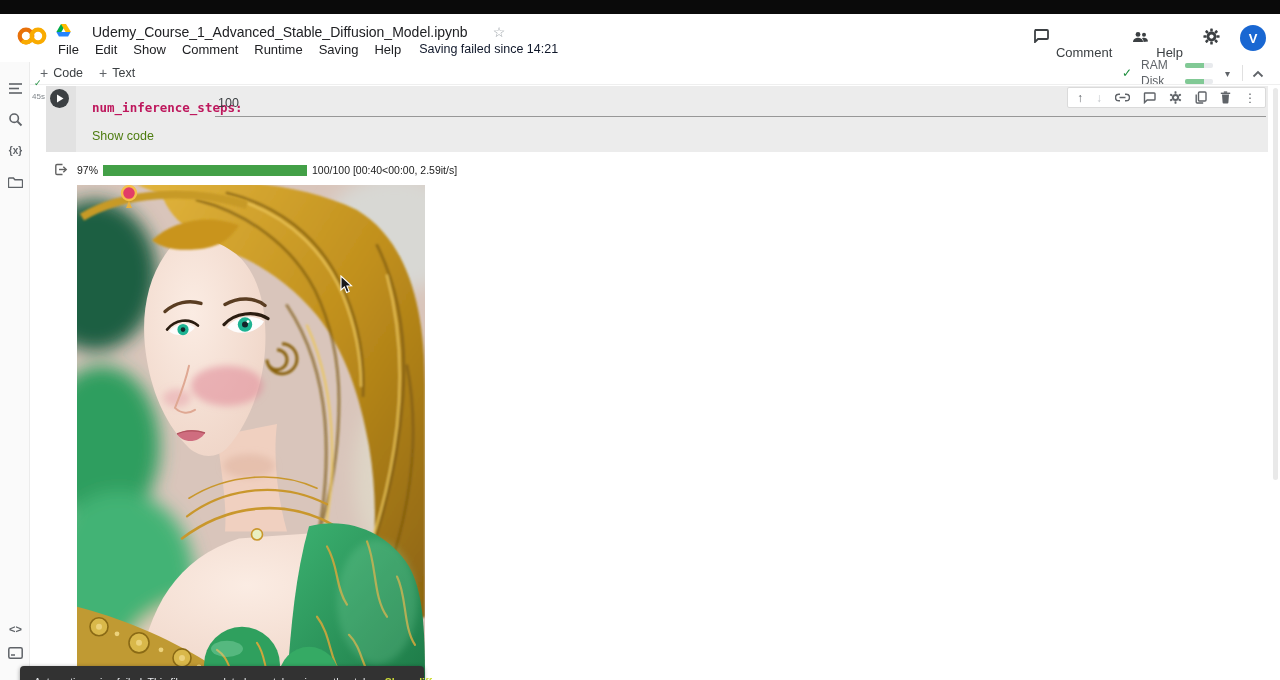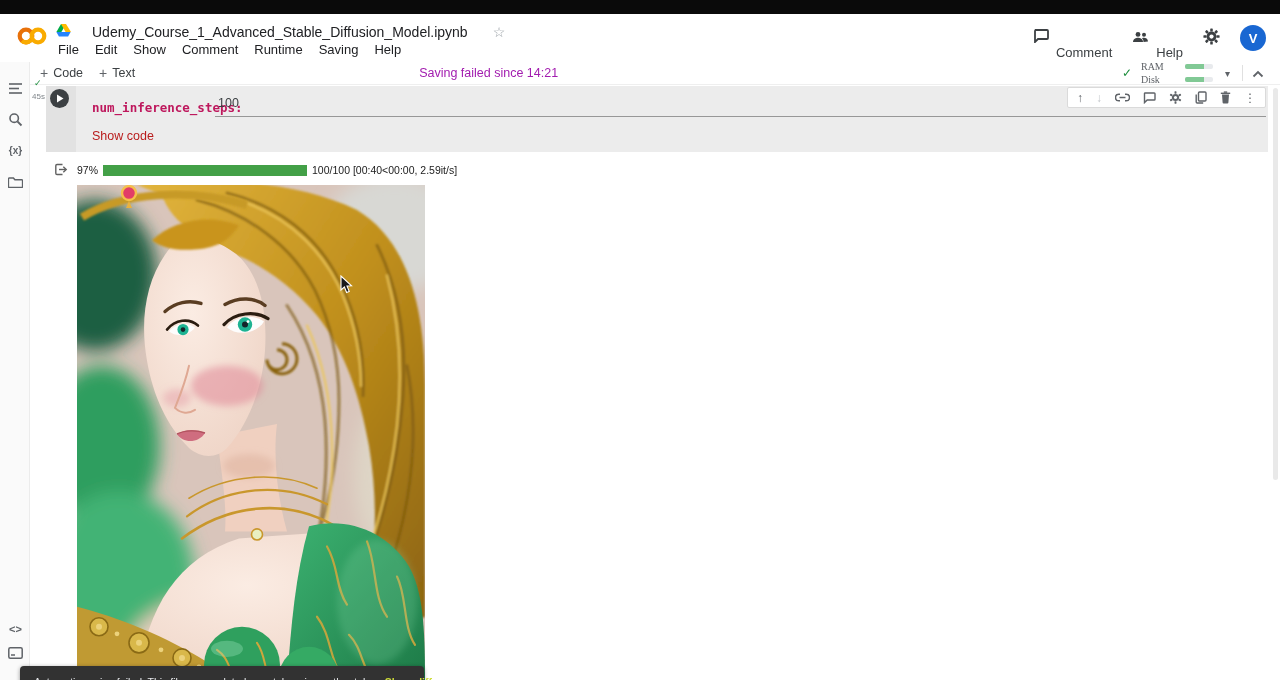--- a/index.html
+++ b/index.html
@@ -11,36 +11,36 @@
   .top-strip { left:0; top:0; width:1280px; height:14px; background:#0a0a0a; }
 
   
   .header { left:0; top:14px; width:1280px; height:48px; background:#fff; }
   .logo { left:16px; top:11px; }
   .title-row { left:56px; top:8px; height:20px; display:flex; align-items:center; gap:21px; }
   .nb-title { font-size:14px; color:#202124; cursor:text; }
   .star { font-size:14px; color:#9aa0a6; cursor:pointer; margin-left:4px; }
   .menu-row { left:50px; top:28px; height:18px; display:flex; align-items:flex-start; }
   .menu-item { font-size:13px; color:#202124; padding:0 8px; cursor:pointer; }
-  .saving-status { font-size:12.5px; color:#a21caf; margin-left:10px; white-space:nowrap;margin-top:24px; }
+  .saving-status { font-size:12.5px; color:#0f172a; margin-left:10px; white-space:nowrap; }
   .header-right { right:14px; top:10px; height:28px; display:flex; align-items:center; gap:20px; }
   .hbtn { display:flex; align-items:center; gap:7px; cursor:pointer; }
   .hbtn-label { font-size:13px; color:#3c4043;margin-top:28px; }
   .avatar { width:26px; height:26px; border-radius:50%; background:#1967d2; color:#fff;
             font-size:13px; font-weight:bold; display:flex; align-items:center; justify-content:center; cursor:pointer; }
 
   
   .toolbar-left { left:40px; top:62px; height:22px; display:flex; align-items:center; gap:16px; }
   .addbtn { display:flex; align-items:center; gap:5px; font-size:12.5px; color:#3c4043; cursor:pointer; }
   .plus { color:#5f6368; font-size:14px; }
   .toolbar-right { right:16px; top:60px; height:26px; display:flex; align-items:center; gap:9px; }
   .check { color:#1e8e3e; font-size:12px; }
   .meter { display:flex; flex-direction:column; gap:2px; cursor:pointer; }
   .meter-row { display:flex; align-items:center; gap:4px; }
-  .meter-label { font-size:10px; color:#5f6368; width:40px;font-family:Liberation Serif, serif; }
+  .meter-label { font-size:12px; color:#5f6368; width:40px; }
   .meter-bar { width:28px; height:5px; background:#e8eaed; border-radius:2px; overflow:hidden; }
   .meter-fill { height:100%; width:68%; background:#81c995; }
   .dd-arrow { font-size:10px; color:#5f6368; cursor:pointer; padding:0 3px; }
   .vsep { width:1px; height:16px; background:#e0e0e0; }
   .toolbar-border { left:30px; top:84px; width:1250px; height:1px; background:#efefef; }
 
   
   .sidebar { left:0; top:62px; width:30px; height:618px; background:#fafafa; border-right:1px solid #ececec; }
   .side-icon { position:absolute; left:7px; width:17px; height:17px; cursor:pointer;
                color:#5f6368; display:flex; align-items:center; justify-content:center; }
@@ -50,21 +50,21 @@
   .cell-bg { left:46px; top:86px; width:1222px; height:66px; background:#ececec; }
   .cell-gutter { left:46px; top:86px; width:30px; height:66px; background:#e2e2e2; }
   .run-btn { left:50px; top:89px; width:19px; height:19px; border-radius:50%; background:#3c4043;
              display:flex; align-items:center; justify-content:center; cursor:pointer; }
   .exec-check { left:34px; top:78px; font-size:9px; color:#1e8e3e; }
   .exec-time { left:32px; top:92px; font-size:8px; color:#80868b; }
   .form-label { left:92px; top:100px; font-family:"DejaVu Sans Mono", monospace; font-weight:bold;
                 font-size:12.5px; color:#be185d; }
   .form-value { left:218px; top:96px; font-size:12.5px; color:#3c4043; cursor:text; }
   .form-underline { left:215px; top:116px; width:1051px; height:1px; background:#979797; }
-  .show-code { left:92px; top:129px; font-size:12.5px; font-weight:500; color:#b91c1c; cursor:pointer; }
+  .show-code { left:92px; top:129px; font-size:12.5px; font-weight:500; color:#4d7c0f; cursor:pointer; }
 
   
   .cell-toolbar { right:14px; top:87px; height:21px; background:#fff; border:1px solid #dadada;
                   border-radius:2px; display:flex; align-items:center; gap:13px; padding:0 9px; }
   .ct-icon { font-size:12px; color:#5f6368; cursor:pointer; display:flex; align-items:center; }
   .ct-icon.disabled { color:#c2c6ca; }
 
   
   .out-gutter-icon { left:54px; top:162px; cursor:pointer; }
   .progress-row { left:77px; top:164px; display:flex; align-items:center; gap:5px;

